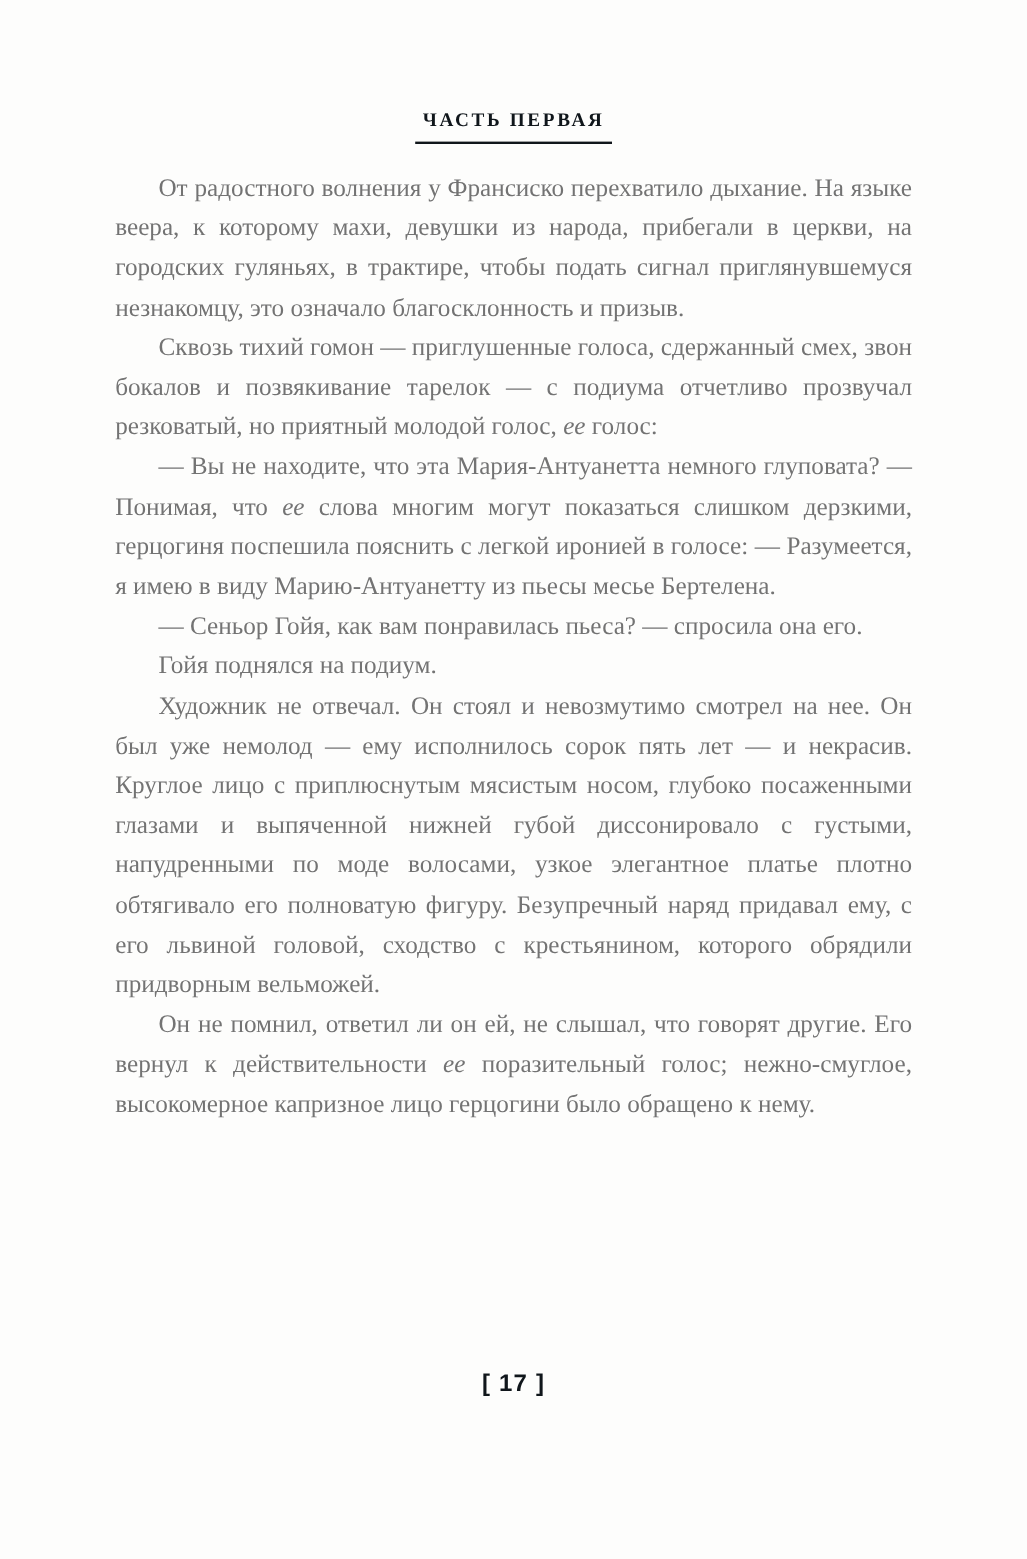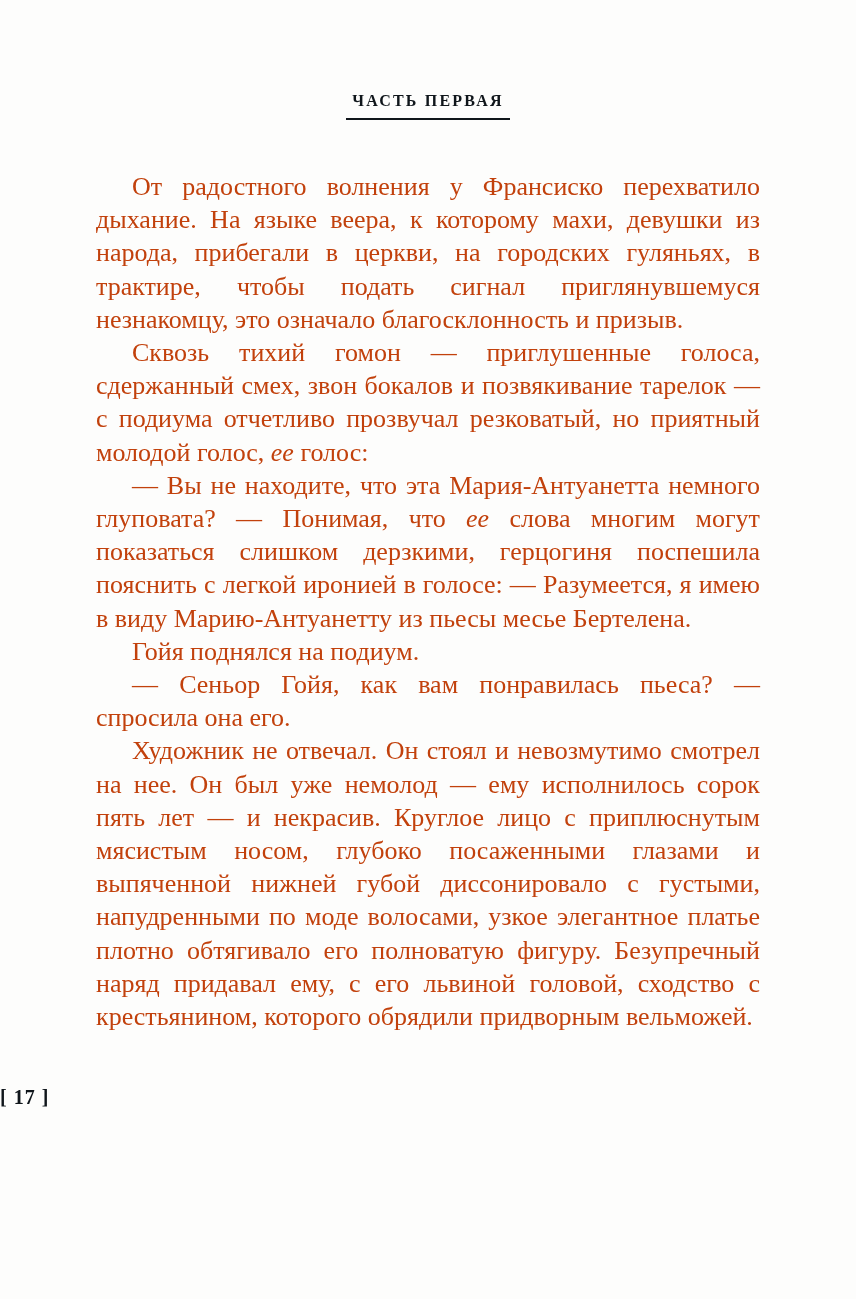--- a/index.html
+++ b/index.html
@@ -33,63 +33,64 @@
     margin: 0 0 4px 0;
     font-family: Liberation Serif, serif;
   }
   .head-rule {
     width: 164px;
     height: 2px;
     background: #10161b;
     margin: 8px auto 0 auto;
   }
   .body-text {
-    margin-top: 50px;
-    font-size: 26px;
+    margin-top: 20px;
+    font-size: 21px;
     line-height: 33.2px;
     text-align: justify;
     text-justify: inter-word;
-    color: #c2410c;
+    color: #737373;
     hyphens: manual;
   }
   .body-text p {
     margin: 0;
     text-indent: 36px;
   }
   em {
   }
   .folio {
     position: absolute;
     left: 0;
     right: 0;
-    top: 1086px;
-    text-align: left;
+    top: 1142px;
+    text-align: center;
     font-size: 20px;
     font-weight: 700;
     letter-spacing: 1px;
     color: #10161b;
-    font-family: Liberation Serif, serif;
+    font-family: Liberation Sans, sans-serif;
   }
 </style>
 </head>
 <body>
 
 <div class="page">
 
   <div class="content">
 
     <div class="running-head">ЧАСТЬ ПЕРВАЯ</div>
     <div class="head-rule"></div>
 
     <div class="body-text">
       <p>От радостного волнения у Франсиско перехватило дыхание. На языке веера, к которому махи, девушки из народа, прибегали в церкви, на городских гуляньях, в трактире, чтобы подать сигнал приглянувшемуся незнакомцу, это означало благосклонность и призыв.</p>
       <p>Сквозь тихий гомон — приглушенные голоса, сдержанный смех, звон бокалов и позвякивание тарелок — с подиума отчетливо прозвучал резковатый, но приятный молодой голос, <em>ее</em> голос:</p>
       <p>— Вы не находите, что эта Мария-Антуанетта немного глуповата? — Понимая, что <em>ее</em> слова многим могут показаться слишком дерзкими, герцогиня поспешила пояснить с легкой иронией в голосе: — Разумеется, я имею в виду Марию-Антуанетту из пьесы месье Бертелена.</p>
+      <p>— Сеньор Гойя, как вам понравилась пьеса? — спросила она его.</p>
       <p>Гойя поднялся на подиум.</p>
-      <p>— Сеньор Гойя, как вам понравилась пьеса? — спросила она его.</p>
       <p>Художник не отвечал. Он стоял и невозмутимо смотрел на нее. Он был уже немолод — ему исполнилось сорок пять лет — и некрасив. Круглое лицо с приплюснутым мясистым носом, глубоко посаженными глазами и выпяченной нижней губой диссонировало с густыми, напудренными по моде волосами, узкое элегантное платье плотно обтягивало его полноватую фигуру. Безупречный наряд придавал ему, с его львиной головой, сходство с крестьянином, которого обрядили придворным вельможей.</p>
+      <p>Он не помнил, ответил ли он ей, не слышал, что говорят другие. Его вернул к действительности <em>ее</em> поразительный голос; нежно-смуглое, высокомерное капризное лицо герцогини было обращено к нему.</p>
     </div>
 
   </div>
 
   <div class="folio">[ 17 ]</div>
 
 </div>
 
 </body></html>

